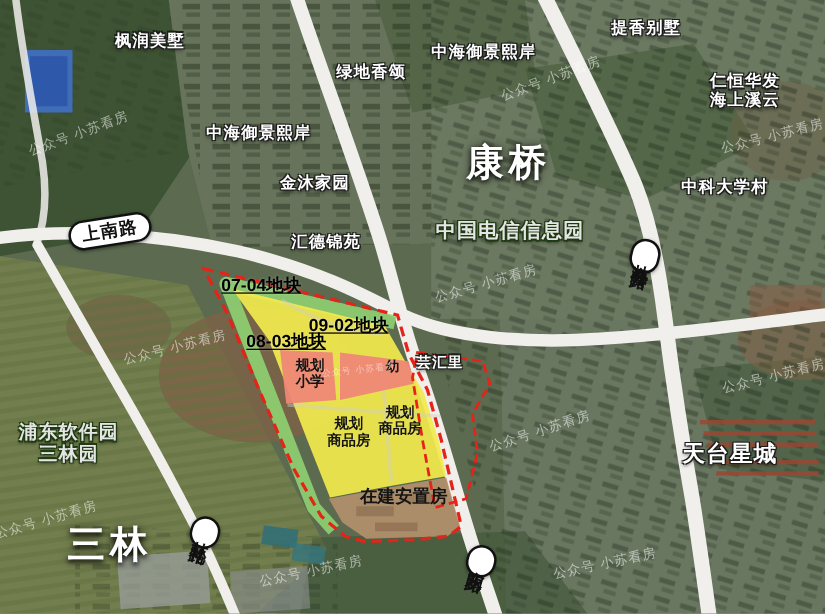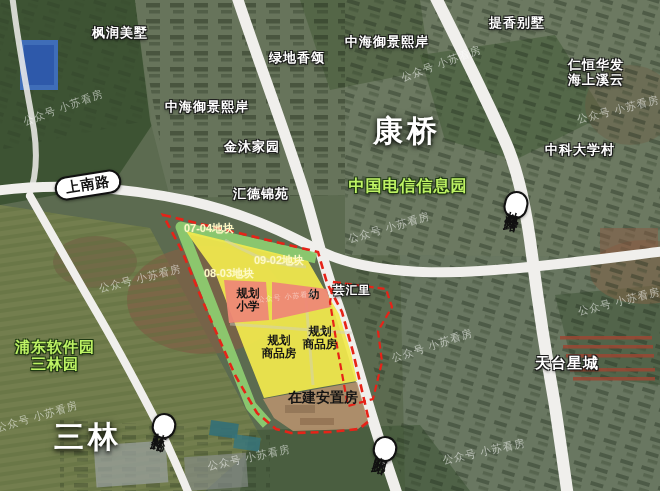--- a/index.html
+++ b/index.html
@@ -16,35 +16,36 @@
   .city{
     font-size:30px;font-weight:bold;color:#ffffff;letter-spacing:4px;
     text-shadow:0 2px 4px rgba(0,0,0,.9),0 0 8px rgba(0,0,0,.55);
     text-align:right;
   }
   .place{
     font-size:13px;font-weight:bold;color:#ffffff;letter-spacing:1px;
     text-shadow:-1px -1px 0 #1c1c1c,1px -1px 0 #1c1c1c,-1px 1px 0 #1c1c1c,1px 1px 0 #1c1c1c,0 2px 3px rgba(0,0,0,.65);
   }
   .hl{
-    font-size:16px;font-weight:bold;color:#bef264;letter-spacing:1px;
+    font-size:16px;font-weight:bold;color:#e5e5e5;letter-spacing:1px;
     text-shadow:-1px -1px 0 #1f3a12,1px -1px 0 #1f3a12,-1px 1px 0 #1f3a12,1px 1px 0 #1f3a12,0 2px 3px rgba(0,0,0,.6);
   }
   .pill{
     position:absolute;background:#ffffff;border:2px solid #111;border-radius:14px;
     color:#111;font-weight:bold;font-size:14px;padding:1px 9px;
     box-shadow:0 1px 3px rgba(0,0,0,.45);white-space:nowrap;letter-spacing:1px;
   }
   .pill.v{
     writing-mode:vertical-rl;text-orientation:upright;
     padding:8px 1px;letter-spacing:2px;
   }
   .parcel{
-    font-size:11px;font-weight:bold;color:#fef9c3;white-space:nowrap;
+    font-size:14px;font-weight:bold;color:#000000;white-space:nowrap;
     text-shadow:0 0 2px rgba(255,255,255,.3);
+    text-decoration:underline;
   }
   .zone{font-size:11.5px;font-weight:bold;color:#141414;}
   .wm{
     font-size:10.5px;color:rgba(255,255,255,.55);white-space:nowrap;
     letter-spacing:1px;font-weight:normal;
   }
 </style>
 </head>
 <body>
 
@@ -132,21 +133,21 @@
   <div class="lbl place" style="left:120px;top:33px">枫润美墅</div>
   <div class="lbl place" style="left:297px;top:58px">绿地香颂</div>
   <div class="lbl place" style="left:387px;top:42px">中海御景熙岸</div>
   <div class="lbl place" style="left:517px;top:23px">提香别墅</div>
   <div class="lbl place" style="left:596px;top:73px">仁恒华发
 海上溪云</div>
   <div class="lbl place" style="left:207px;top:107px">中海御景熙岸</div>
   <div class="lbl place" style="left:252px;top:147px">金沐家园</div>
   <div class="lbl place" style="left:580px;top:150px">中科大学村</div>
   <div class="lbl place" style="left:261px;top:194px">汇德锦苑</div>
-  <div class="lbl place" style="left:567px;top:363px;font-size:15px">天台星城</div>
+  <div class="lbl place" style="left:584px;top:363px;font-size:18px">天台星城</div>
   <div class="lbl place" style="left:352px;top:291px;font-size:11.5px">芸汇里</div>
 
   <div class="lbl hl" style="left:408px;top:186px">中国电信信息园</div>
   <div class="lbl hl" style="left:55px;top:355px;font-size:15px">浦东软件园
 三林园</div>
 
   <div class="pill" style="left:88px;top:185px;transform:translate(-50%,-50%) rotate(-9deg)">上南路</div>
   <div class="pill v" style="left:516px;top:205px;transform:translate(-50%,-50%) rotate(13deg)">林海公路</div>
   <div class="pill v" style="left:164px;top:426px;transform:translate(-50%,-50%) rotate(16deg)">林礼路</div>
   <div class="pill v" style="left:385px;top:449px;transform:translate(-50%,-50%) rotate(16deg)">东明路</div>

